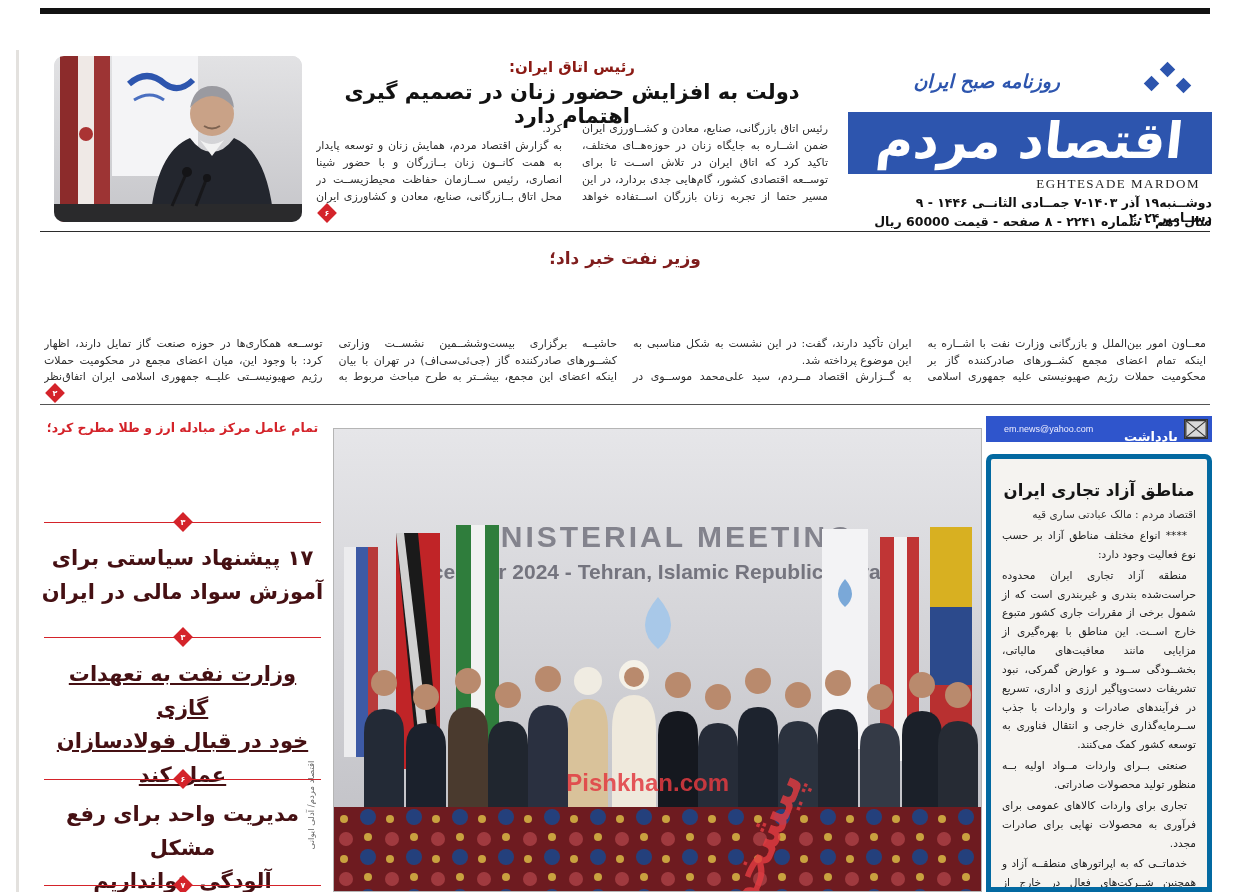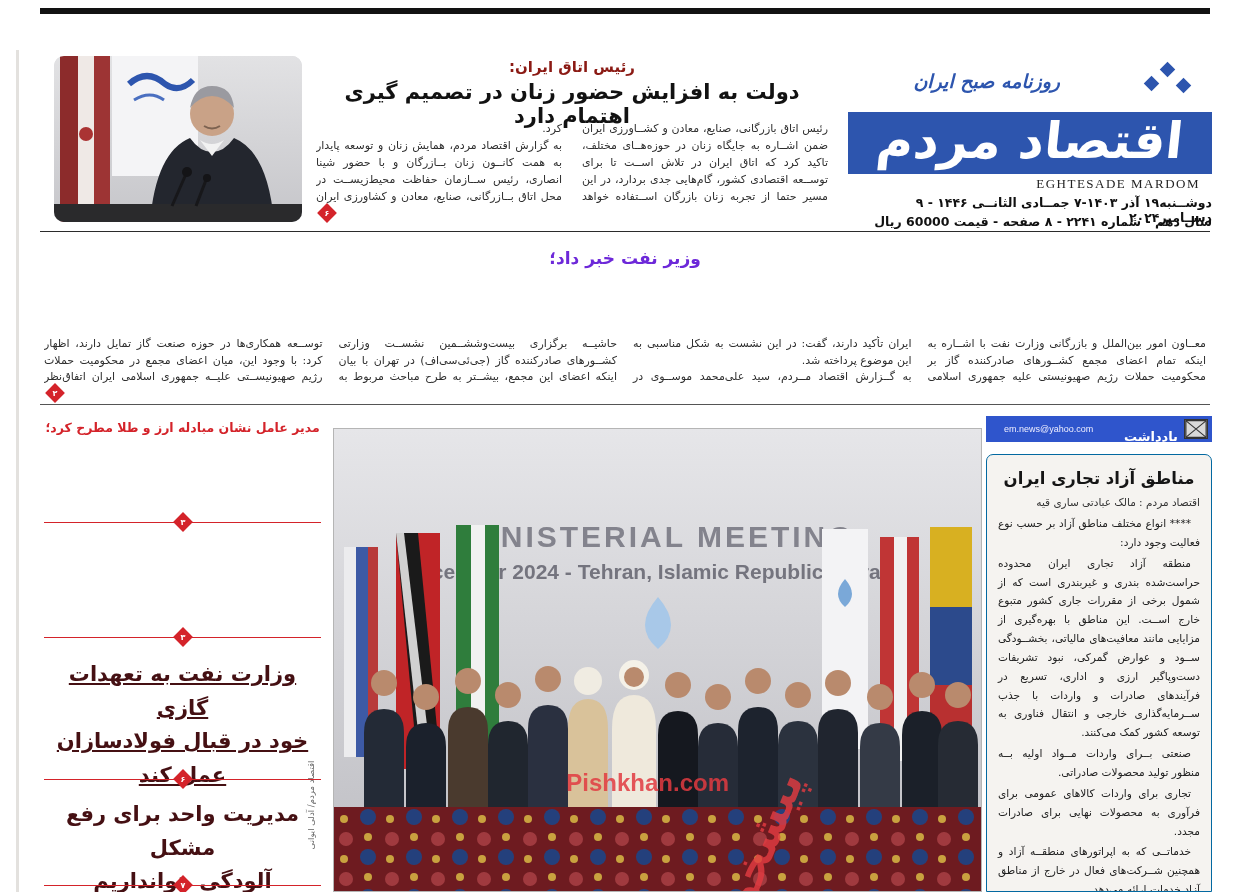--- a/index.html
+++ b/index.html
@@ -31,42 +31,42 @@
   .ts-kicker{left:276px;top:12px;width:512px;text-align:center;color:#8b1a14;font-weight:bold;font-size:15px;}
   .ts-headline{left:276px;top:34px;width:512px;text-align:center;color:#121212;font-weight:900;font-size:21px;}
   .ts-body{left:276px;top:74px;width:512px;height:96px;overflow:hidden;font-size:11px;line-height:1.55;
            color:#2e2e2e;columns:2;column-gap:20px;}
   
   .diamond{width:14px;height:14px;background:#d4232a;transform:rotate(45deg);display:flex;
            align-items:center;justify-content:center;}
   .diamond i{transform:rotate(-45deg);font-style:normal;color:#fff;font-size:8px;font-weight:bold;}
   
   .ld{left:40px;top:240px;width:1170px;height:164px;}
-  .ld-kicker{left:0;top:8px;width:1170px;text-align:center;color:#6d28d9;font-weight:bold;font-size:17px;}
+  .ld-kicker{left:0;top:8px;width:1170px;text-align:center;color:#7f1d1d;font-weight:bold;font-size:17px;}
   .ld-headline{left:0;top:30px;width:1170px;text-align:center;color:#0d0d0d;font-weight:900;font-size:33px;}
   .ld-body{left:4px;top:96px;width:1162px;height:64px;overflow:hidden;font-size:11px;line-height:1.5;
            color:#2e2e2e;columns:4;column-gap:16px;}
   
   .rail{left:40px;top:412px;width:285px;height:480px;overflow:hidden;}
   .rail-kicker{width:100%;text-align:center;color:#d4232a;font-weight:bold;font-size:12.5px;}
   .rail-h{width:100%;text-align:center;color:#451013;font-weight:900;font-size:21px;line-height:1.6;}
   .sep{width:100%;height:14px;display:flex;align-items:center;justify-content:center;position:absolute;}
   .sep .line{position:absolute;left:4px;right:4px;top:6.5px;height:1.4px;background:#d4232a;}
   .sep .diamond{position:relative;z-index:2;}
   
   .note{left:986px;top:416px;width:226px;height:476px;overflow:hidden;}
   .note-bar{left:0;top:0;width:226px;height:26px;background:#2f55cc;display:flex;align-items:center;
             padding:0 4px;box-sizing:border-box;}
   .note-env{width:24px;height:20px;background:#d9d9d9;border:1.4px solid #333;box-sizing:border-box;
             margin-left:6px;flex:0 0 auto;}
   .note-title{color:#fff;font-weight:bold;font-size:13px;flex:0 0 auto;margin-top:14px;}
   .note-mail{color:#eef;font-size:9px;font-family:"Liberation Sans",sans-serif;flex:1;text-align:left;
              direction:ltr;padding-left:14px;}
-  .note-box{left:0;top:38px;width:226px;height:438px;background:#f5f3f0;border:1px solid #0369a1;
-            border-radius:7px 7px 0 0;box-sizing:border-box;padding:12px 11px;overflow:hidden;}
+  .note-box{left:0;top:38px;width:226px;height:438px;background:#f5f3f0;border:5px solid #0369a1;
+            border-radius:7px 7px 0 0;box-sizing:border-box;padding:20px 11px;overflow:hidden;}
   .note-h{text-align:center;font-size:16.5px;font-weight:900;color:#151515;margin:2px 0 8px;}
   .note-by{text-align:right;font-size:10.5px;color:#333;margin:0 0 6px;}
   .note-box p{margin:0 0 2px;font-size:10.6px;line-height:1.78;color:#222;text-align:justify;text-indent:9px;}
   
   .photo{left:333px;top:428px;width:649px;height:464px;border:1px solid #b5b5b5;box-sizing:border-box;
          overflow:hidden;background:#d4d4d8;}
   .credit{left:306px;top:870px;width:130px;height:12px;transform:rotate(-90deg);transform-origin:left top;
           font-size:8.5px;color:#666;text-align:center;}
 </style>
 </head>
@@ -145,27 +145,29 @@
     <div class="abs ld-kicker">وزیر نفت خبر داد؛</div>
     <div class="abs ld-body just pre">معــاون امور بین‌الملل و بازرگانی وزارت نفت با اشــاره به اینکه تمام اعضای مجمع کشــورهای صادرکننده گاز بر محکومیت حملات رژیم صهیونیستی علیه جمهوری اسلامی ایران تأکید دارند، گفت: در این نشست به شکل مناسبی به این موضوع پرداخته شد.
 به گــزارش اقتصاد مــردم، سید علی‌محمد موســوی در حاشیــه برگزاری بیست‌وششــمین نشســت وزارتی کشــورهای صادرکننده گاز (جی‌ئی‌سی‌اف) در تهران با بیان اینکه اعضای این مجمع، بیشــتر به طرح مباحث مربوط به توســعه همکاری‌ها در حوزه صنعت گاز تمایل دارند، اظهار کرد: با وجود این، میان اعضای مجمع در محکومیت حملات رژیم صهیونیســتی علیــه جمهوری اسلامی ایران اتفاق‌نظر وجود دارد. وی با اشــاره به تأکید اعضای مجمع بر تقویت همکاری‌ها در حوزه صنعت گاز گفت: با توجه به اینکه این نشست بعد از اجلاس کاپ ۲۹ برگزار شد، در سخنرانی نمایندگان کشورهای ...</div>
     <div class="abs diamond" style="left:8px;top:146px;">
       <i>۲</i>
     </div>
   </div>
   <div class="abs lead-rule"></div>
 
   <div class="abs rail">
-    <div class="abs rail-kicker" style="top:8px;">مدیر عامل نشان مبادله ارز و طلا مطرح کرد؛</div>
+    <div class="abs rail-kicker" style="top:8px;">تمام عامل مرکز مبادله ارز و طلا مطرح کرد؛</div>
     <div class="sep" style="top:103px;">
       <span class="line"></span>
       <span class="diamond">
           <i>۳</i>
         </span>
     </div>
+    <div class="abs rail-h pre" style="top:130px;">۱۷ پیشنهاد سیاستی برای
+آموزش سواد مالی در ایران</div>
     <div class="sep" style="top:218px;">
       <span class="line"></span>
       <span class="diamond">
           <i>۳</i>
         </span>
     </div>
     <div class="abs rail-h pre" style="top:246px;text-decoration:underline;">وزارت نفت به تعهدات گازی
 خود در قبال فولادسازان
 عمل کند</div>
     <div class="sep" style="top:360px;">

